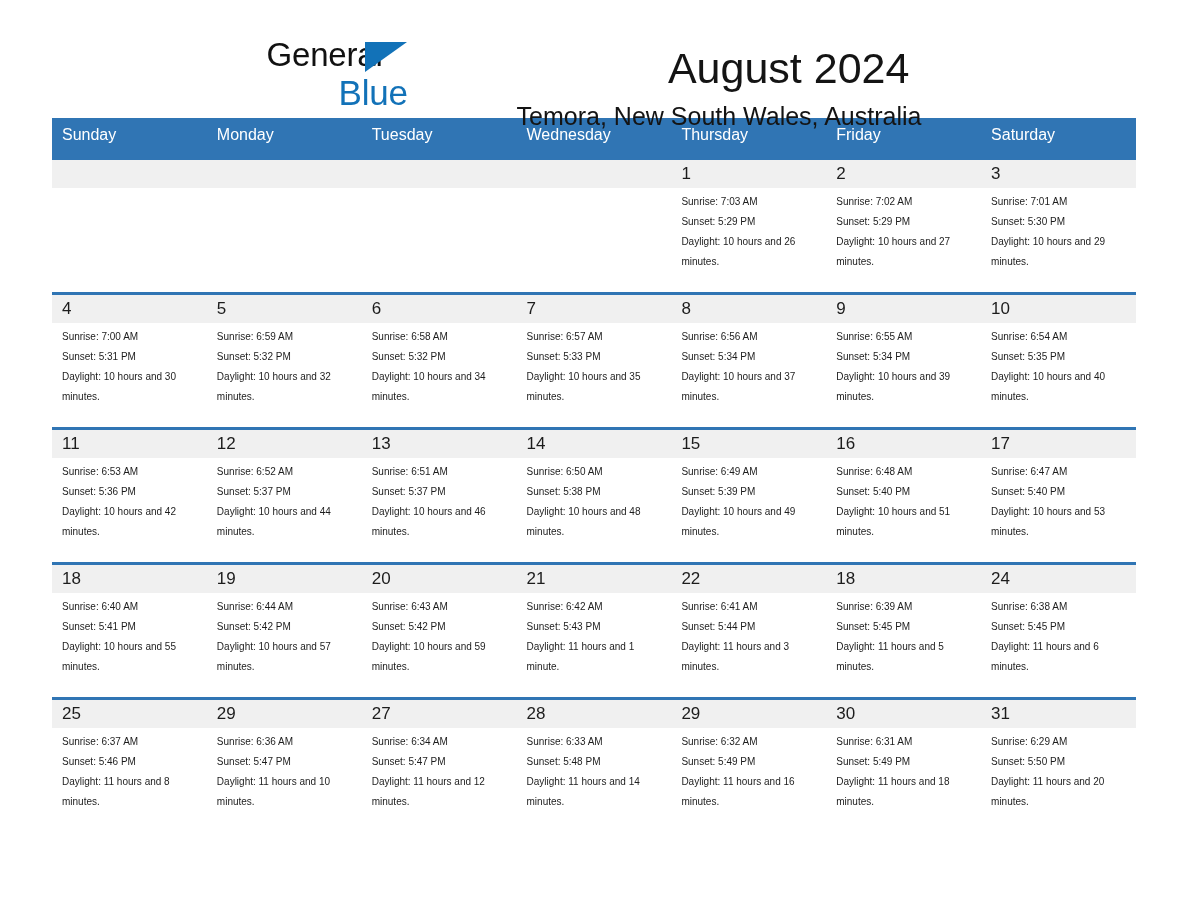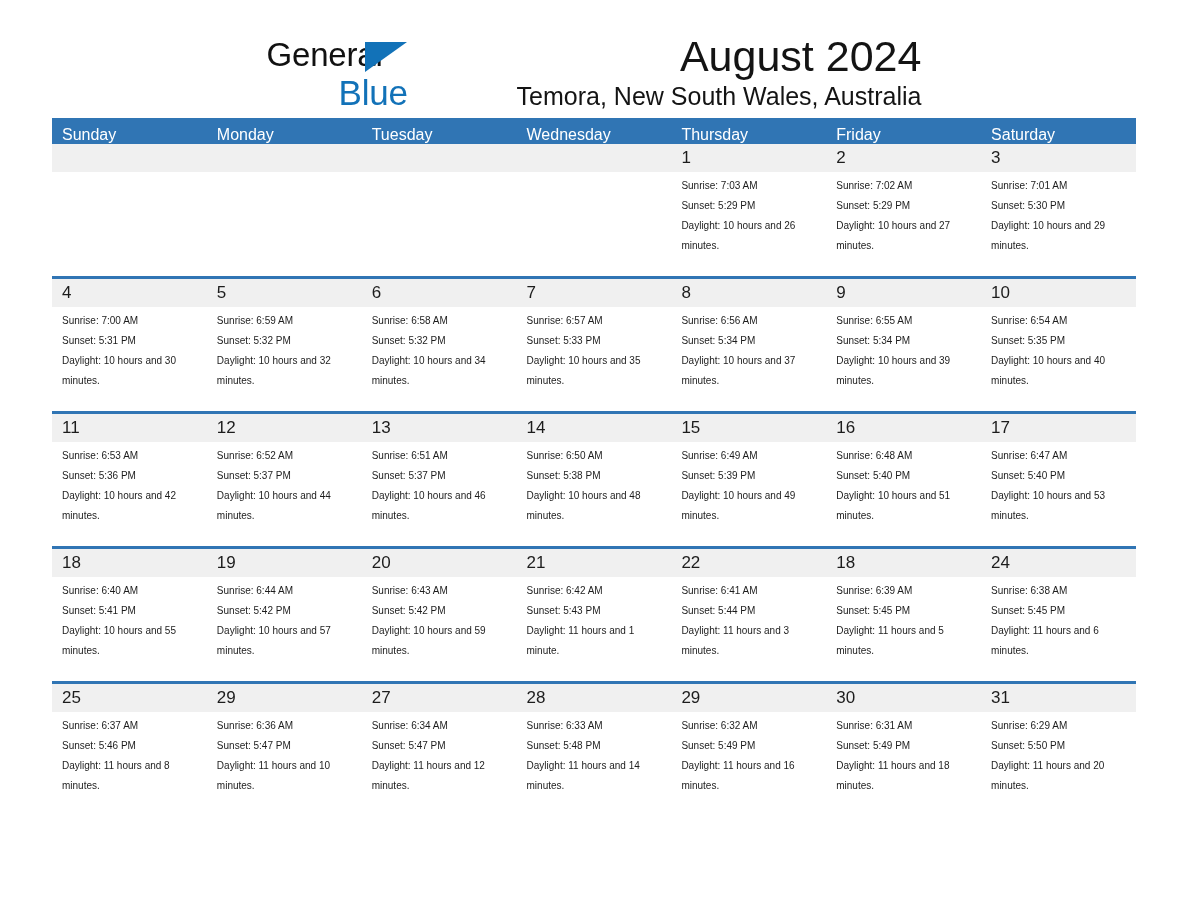--- a/index.html
+++ b/index.html
@@ -65,21 +65,21 @@
   }
   .titles {
     text-align: right;
     margin-top: 34px;
   }
   .month-title {
     font-size: 43px;
     font-weight: normal;
     color: #141414;
     line-height: 1.05;
-    margin: 0;
+    margin: 12px;
     letter-spacing: 0px;
   }
   .location-title {
     font-size: 25px;
     font-weight: normal;
     color: #141414;
     margin: 4px 0 0 0;
     line-height: 1.05;
   }
 
@@ -88,21 +88,21 @@
     width: 1084px;
     border-collapse: collapse;
     table-layout: fixed;
   }
   .calendar th {
     background: #3075b4;
     color: #ffffff;
     font-size: 16px;
     font-weight: normal;
     text-align: left;
-    padding: 8px 0 0 10px;
+    padding: 8px 0 16px 10px;
     height: 17px;
     border: none;
   }
   .calendar td {
     vertical-align: top;
     padding: 0;
     border: none;
     background: #ffffff;
     border-top: 3px solid #3075b4;
     height: 132px;

